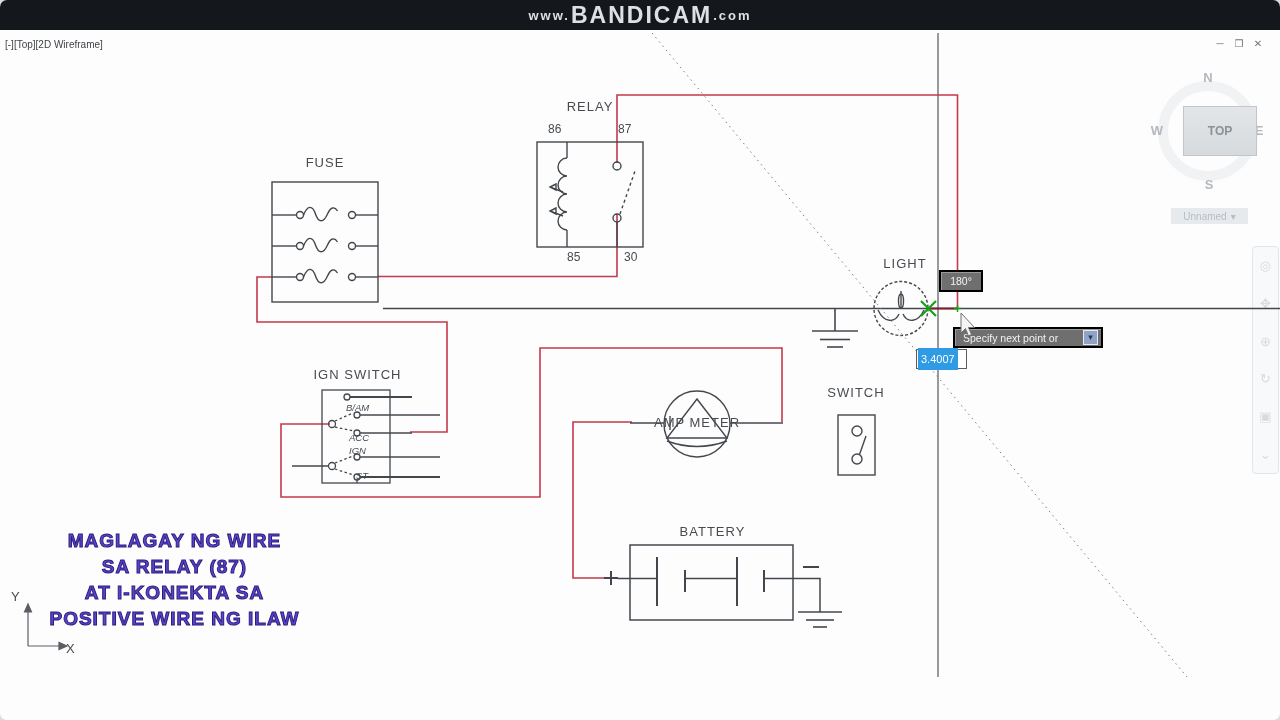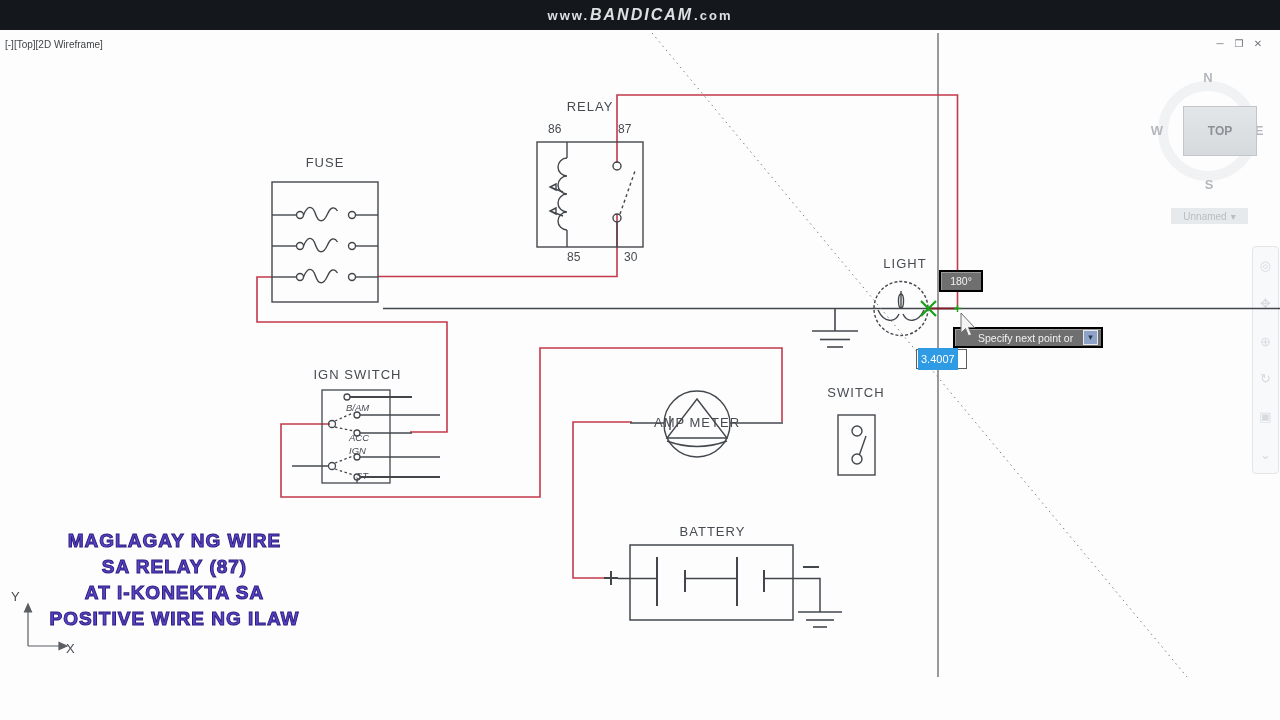--- a/index.html
+++ b/index.html
@@ -1,22 +1,22 @@
 <!DOCTYPE html>
 <html><head>
 <meta charset="utf-8">
 <style>
   html,body{margin:0;padding:0;background:#ddd;}
   #screen{position:relative;width:1280px;height:720px;background:#fdfdfe;overflow:hidden;
-          font-family:"Liberation Sans",sans-serif;}
+          font-family:"Liberation Sans",sans-serif;border-radius:7px;}
   
   .topbar{position:absolute;left:0;top:0;width:1280px;height:30px;background:#14171b;
           display:flex;align-items:center;justify-content:center;color:#dde1e4;z-index:6;}
   .topbar .pre,.topbar .suf{font-size:13px;font-weight:700;letter-spacing:2px;}
-  .topbar .brand{font-size:16px;font-weight:700;letter-spacing:2px;margin:0 1px;font-style:italic;}
+  .topbar .brand{font-size:23px;font-weight:700;letter-spacing:2px;margin:0 1px;}
   
   .vplabel{position:absolute;left:5px;top:39px;font-size:10px;color:#3f4347;letter-spacing:0px;z-index:4;}
   .winctl{position:absolute;left:1214px;top:38px;z-index:4;display:flex;gap:7px;color:#70767c;font-size:10px;}
   .winctl span{width:12px;text-align:center;cursor:default;}
   
   .vc-ring{position:absolute;left:1158px;top:81px;width:100px;height:100px;border-radius:50%;
            border:10px solid #f0f2f4;box-sizing:border-box;z-index:1;}
   .vc-letter{position:absolute;color:#b3b8bd;font-weight:700;font-size:13px;z-index:2;width:18px;text-align:center;cursor:pointer;}
   .vc-top{position:absolute;left:1183px;top:106px;width:74px;height:50px;background:linear-gradient(#e3e6e9,#d6dadd);
           border:1px solid #c2c6ca;box-sizing:border-box;color:#8b9196;font-weight:700;font-size:12px;
@@ -36,21 +36,21 @@
   .cadlabel{position:absolute;color:#474b50;font-size:13px;letter-spacing:1px;z-index:3;text-align:center;white-space:nowrap;}
   .cadsmall{position:absolute;color:#474b50;font-size:12px;z-index:3;white-space:nowrap;}
   .cadtiny{position:absolute;color:#474b50;font-size:9.5px;z-index:3;white-space:nowrap;font-style:italic;}
   
   .annot{position:absolute;left:32px;top:528px;width:285px;text-align:center;z-index:3;
          color:#5b46c8;-webkit-text-stroke:1px #2c1a7e;font-weight:700;font-size:19px;line-height:26px;letter-spacing:1px;}
   
   .tip{position:absolute;background:#6f6f6f;border:2px solid #000000;box-shadow:inset 1px 1px 0 #9b9b9b;
        color:#f2f2f2;font-size:10.5px;display:flex;align-items:center;z-index:5;}
   .tip-angle{left:939px;top:270px;width:40px;height:18px;justify-content:center;}
-  .tip-prompt{left:953px;top:327px;width:150px;height:21px;padding-left:23px;box-sizing:border-box;}
+  .tip-prompt{left:953px;top:327px;width:150px;height:21px;padding-left:8px;box-sizing:border-box;}
   .tip-prompt .opt{margin-left:auto;margin-right:3px;width:13px;height:13px;background:#8fa3c8;
        border:1px solid #e6e9ee;color:#27354d;font-size:9px;line-height:12px;text-align:center;cursor:pointer;}
   .dyninput{position:absolute;left:916px;top:349px;width:51px;height:20px;background:#fff;border:1px solid #5a5e62;
        box-sizing:border-box;display:flex;align-items:center;z-index:5;}
   .dyninput span{background:#2f9be4;color:#fff;font-size:11px;padding:5px 3px;margin-left:1px;}
 </style>
 </head>
 <body>
 
 <div id="screen">

